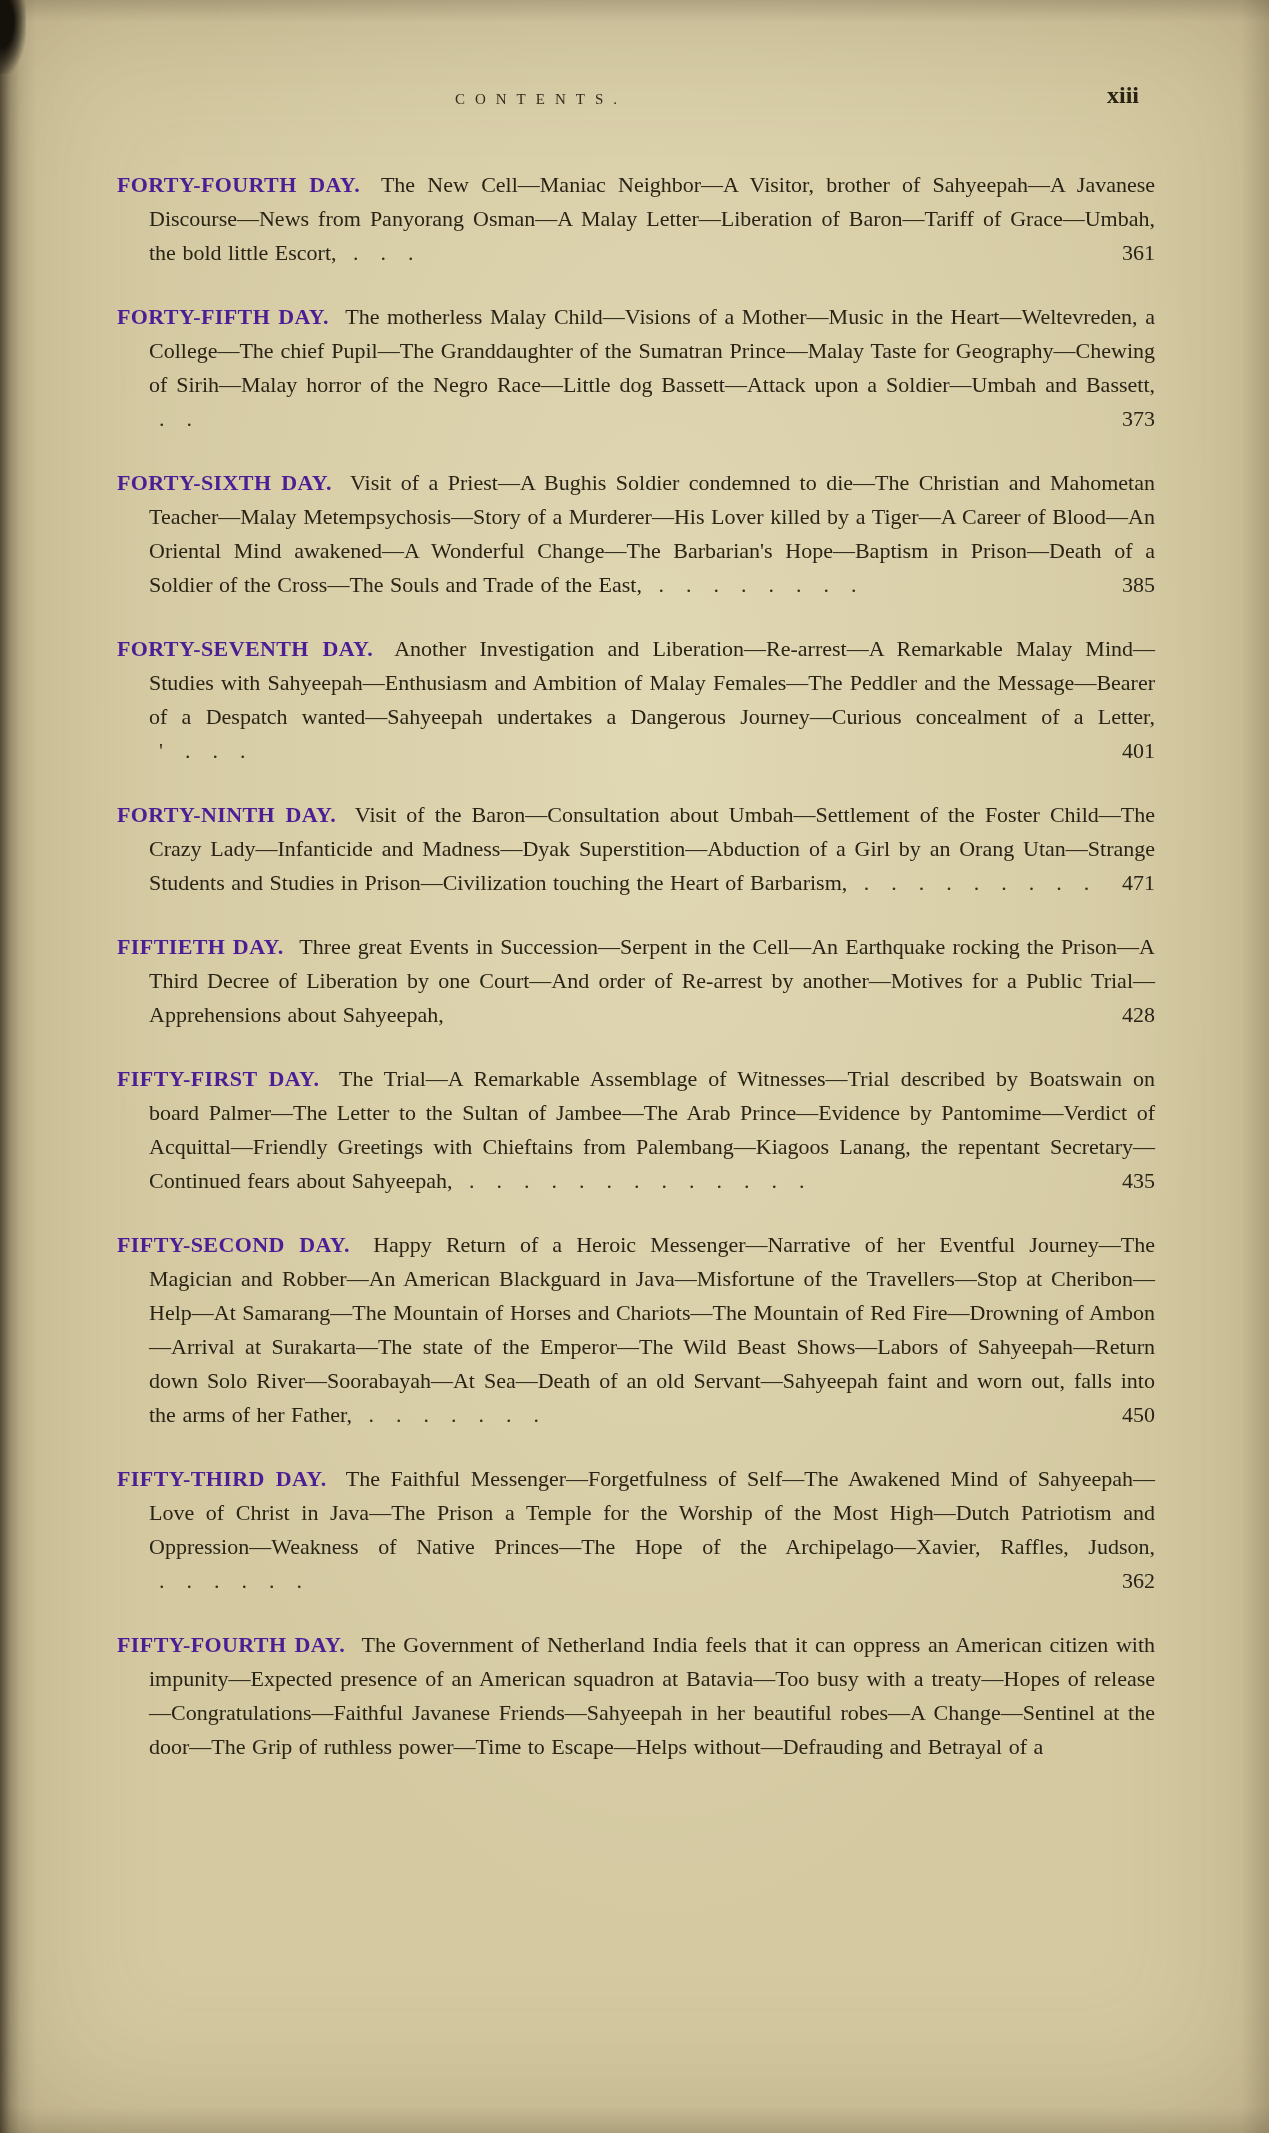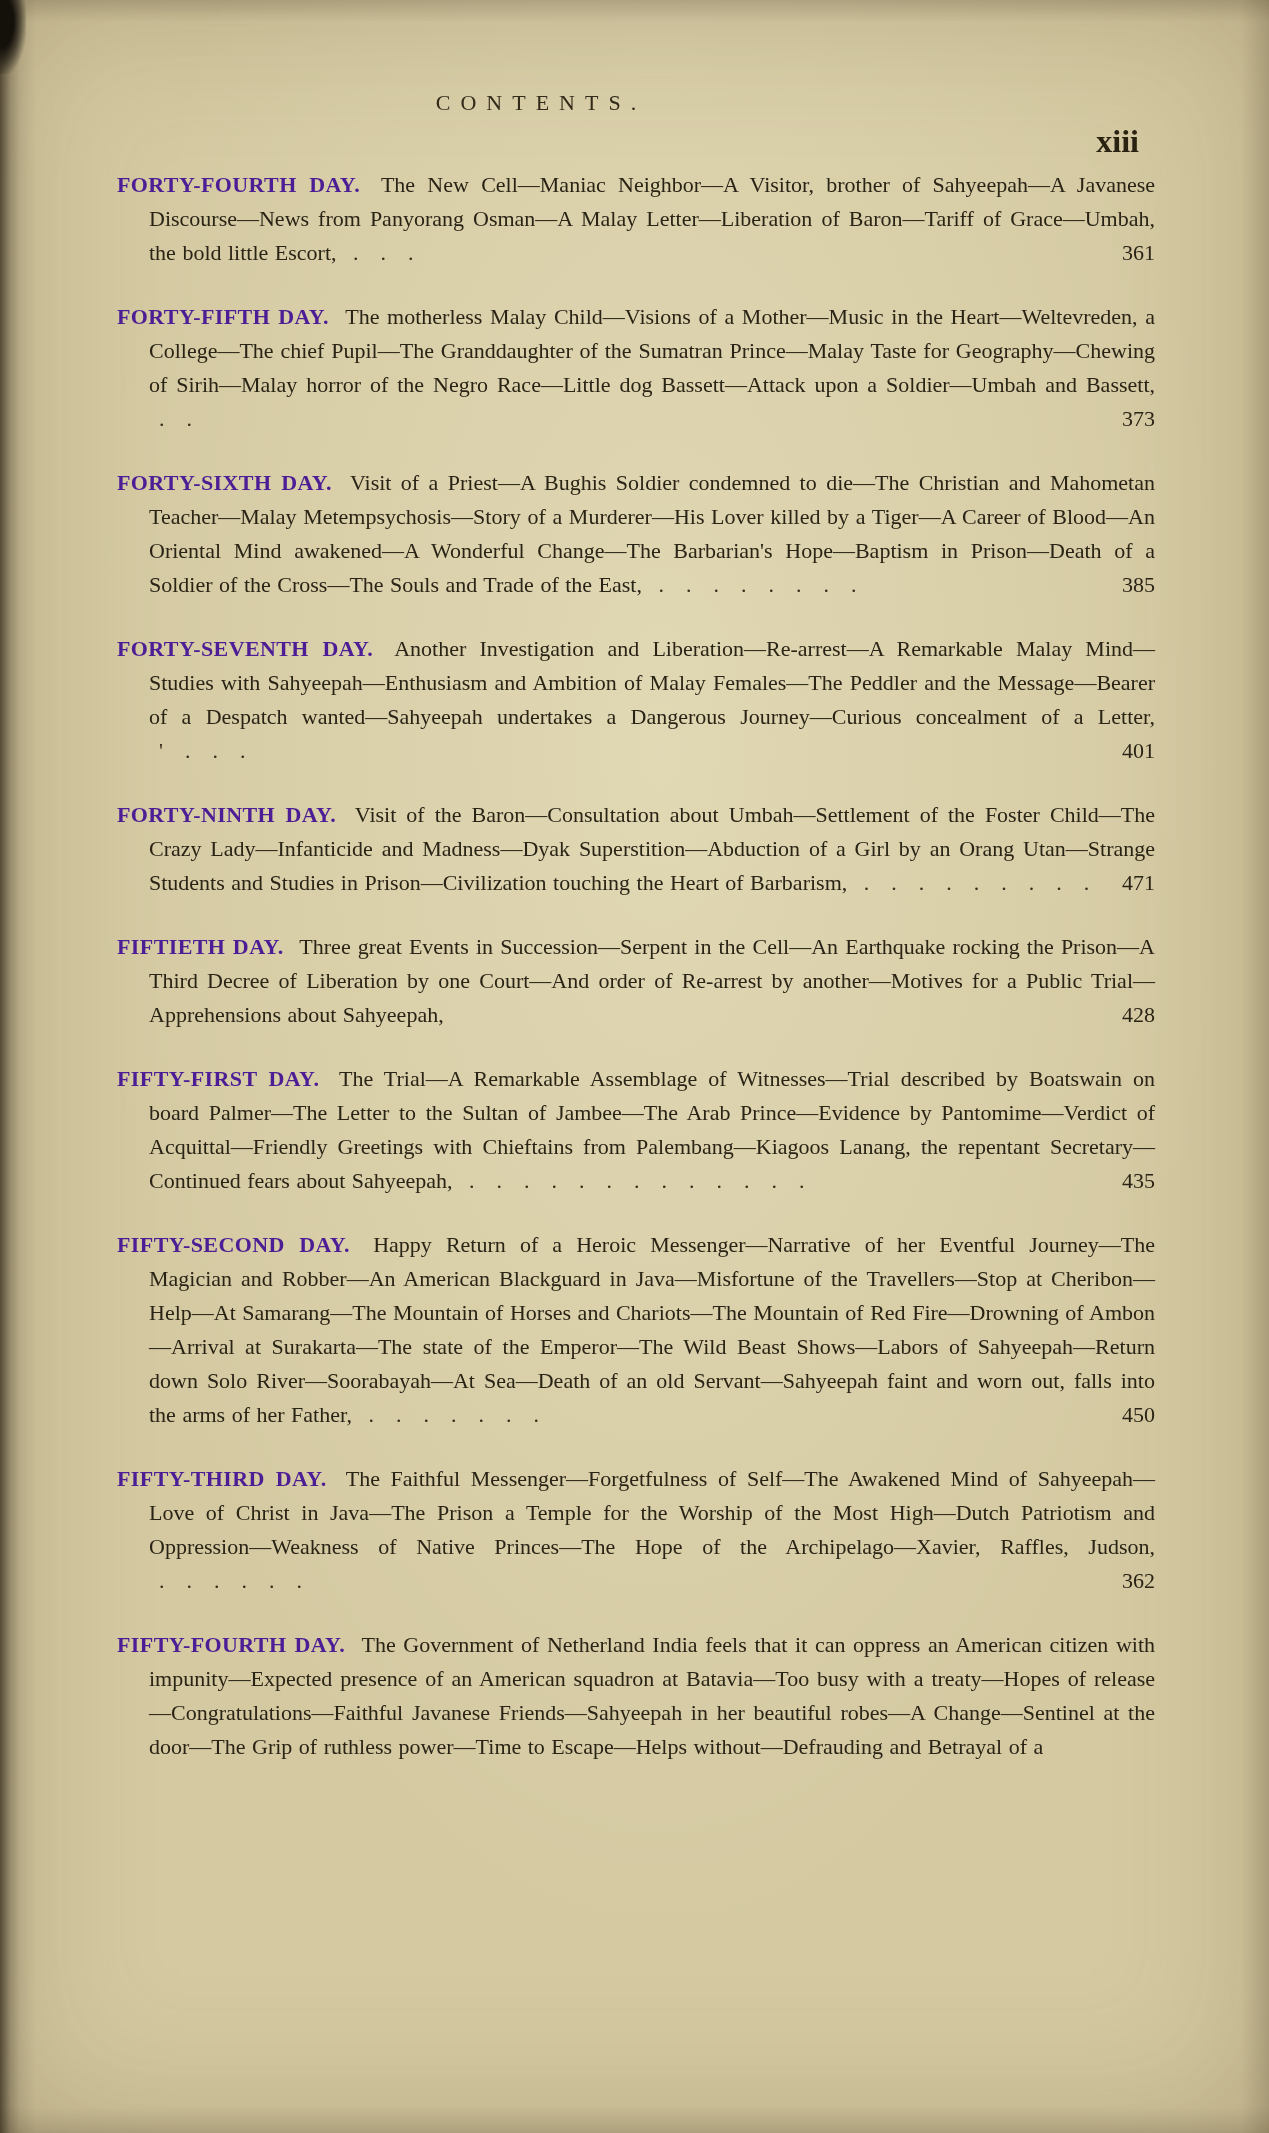--- a/index.html
+++ b/index.html
@@ -41,33 +41,32 @@
     width: 1038px;
   }
   .header-row {
     position: relative;
     height: 34px;
     margin-bottom: 44px;
     text-align: center;
   }
   .header-title {
     display: inline-block;
-    font-size: 22px;
+    font-size: 15px;
     letter-spacing: 10px;
     color: #332b1a;
     transform: translateX(-95px);
   }
   .page-number-roman {
     position: absolute;
     right: 16px;
     top: -8px;
-    font-size: 32px;
+    font-size: 24px;
     font-weight: 700;
     color: #2a2312;
-    margin-top: 41px;
   }
   .entry {
     position: relative;
     font-size: 22px;
     line-height: 34px;
     text-align: justify;
     word-spacing: 1px;
     padding-left: 32px;
     text-indent: -32px;
     margin-bottom: 30px;

